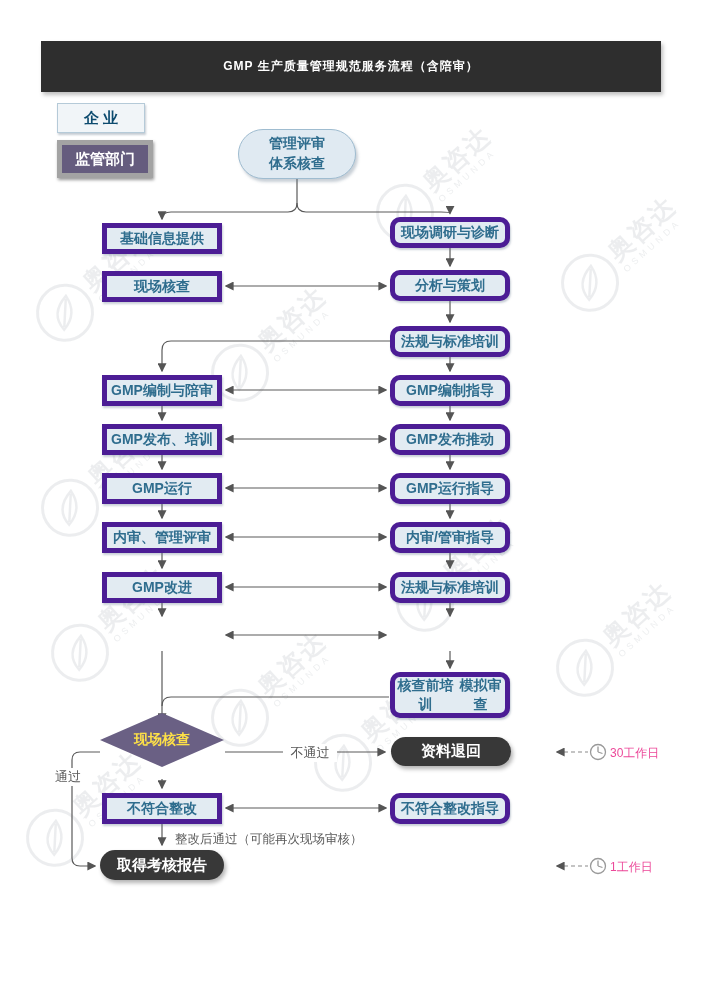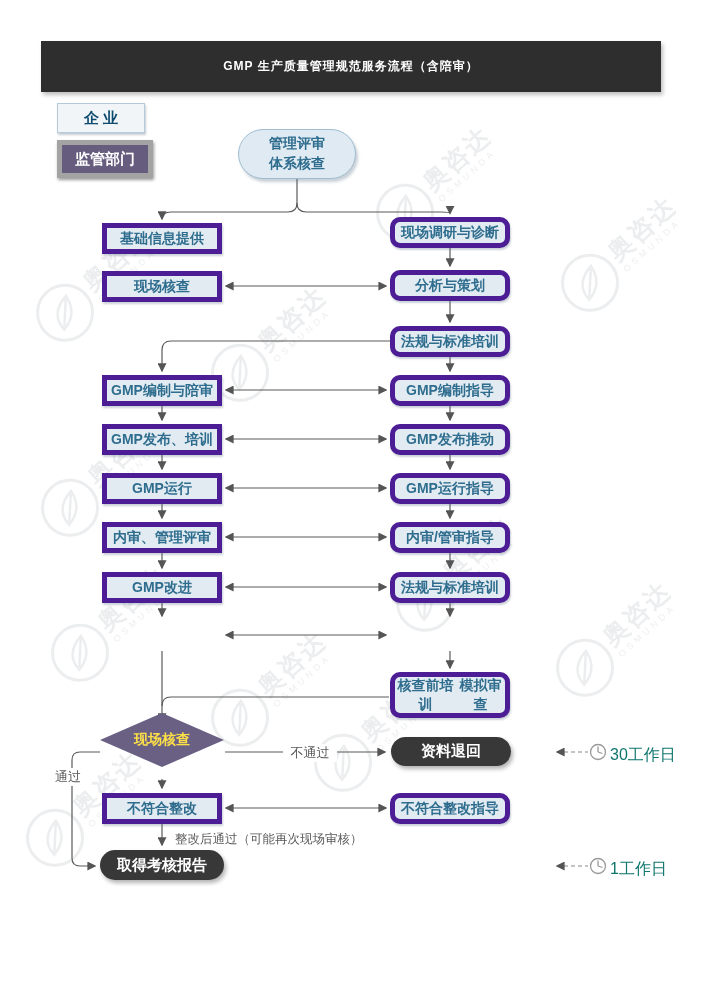--- a/index.html
+++ b/index.html
@@ -32,21 +32,21 @@
   .diamond{position:absolute;left:100px;top:713px;width:124px;height:54px;background:#6a6084;
     clip-path:polygon(50% 0,100% 50%,50% 100%,0 50%);color:#fde047;font-size:14px;font-weight:bold;
     display:flex;align-items:center;justify-content:center;text-align:right;}
   .pill{position:absolute;background:#383838;border-radius:16px;color:#fff;font-size:15px;font-weight:bold;
     display:flex;align-items:center;justify-content:center;box-shadow:2px 3px 4px rgba(0,0,0,.3);}
   .pill-return{left:391px;top:737px;width:120px;height:29px;}
   .pill-report{left:100px;top:850px;width:124px;height:30px;}
 
   
   .edge-label{position:absolute;color:#5a5a5a;font-size:13px;background:#fff;padding:0 3px;white-space:nowrap;}
-  .ann-text{position:absolute;color:#0f766e;font-size:16px;white-space:nowrap;}
+  .ann-text{position:absolute;color:#ec4899;font-size:12px;white-space:nowrap;}
 
   
   svg.wires{position:absolute;left:0;top:0;width:702px;height:981px;overflow:visible;}
 
   
   .wm{position:absolute;display:flex;align-items:center;gap:5px;color:#9aa2a9;opacity:.18;
     transform:rotate(-42deg);pointer-events:none;}
   .wm-circle{width:52px;height:52px;border:3px solid currentColor;border-radius:50%;
     display:flex;align-items:center;justify-content:center;flex:0 0 auto;}
   .wm-txt{display:flex;flex-direction:column;align-items:flex-start;line-height:1;}

